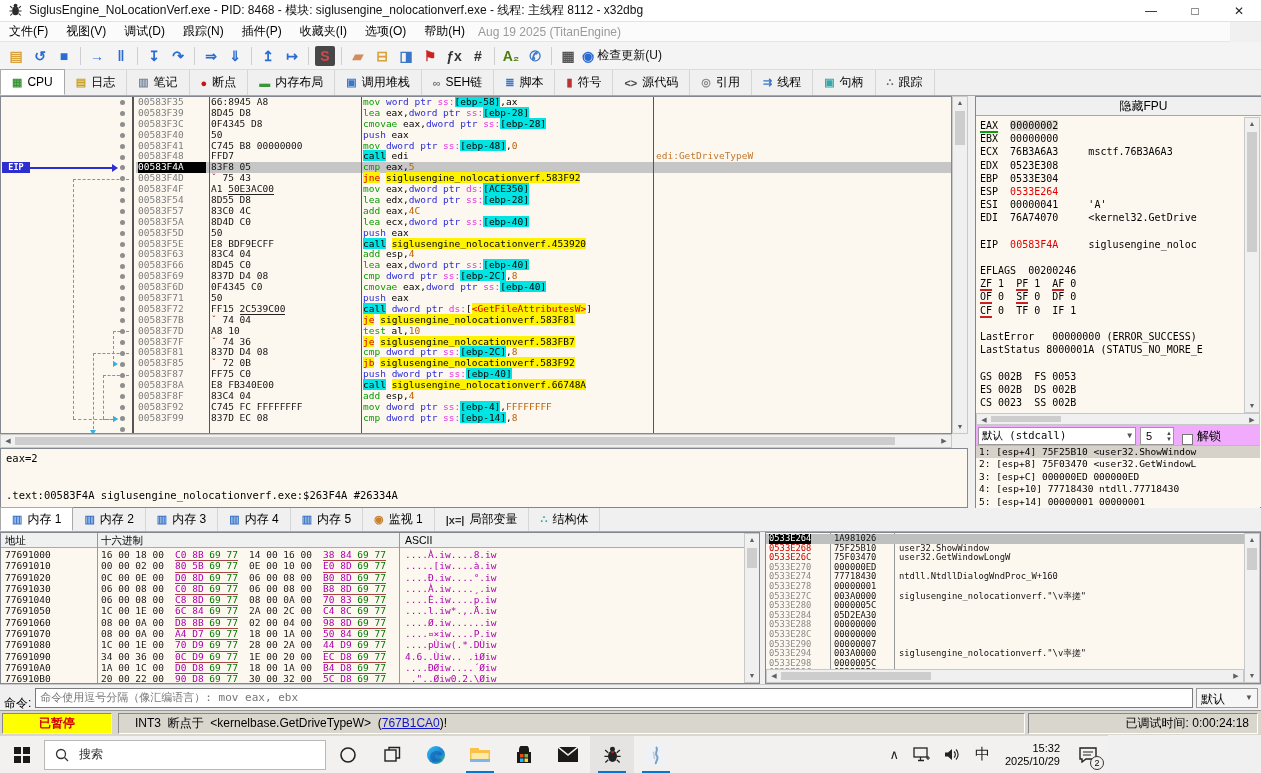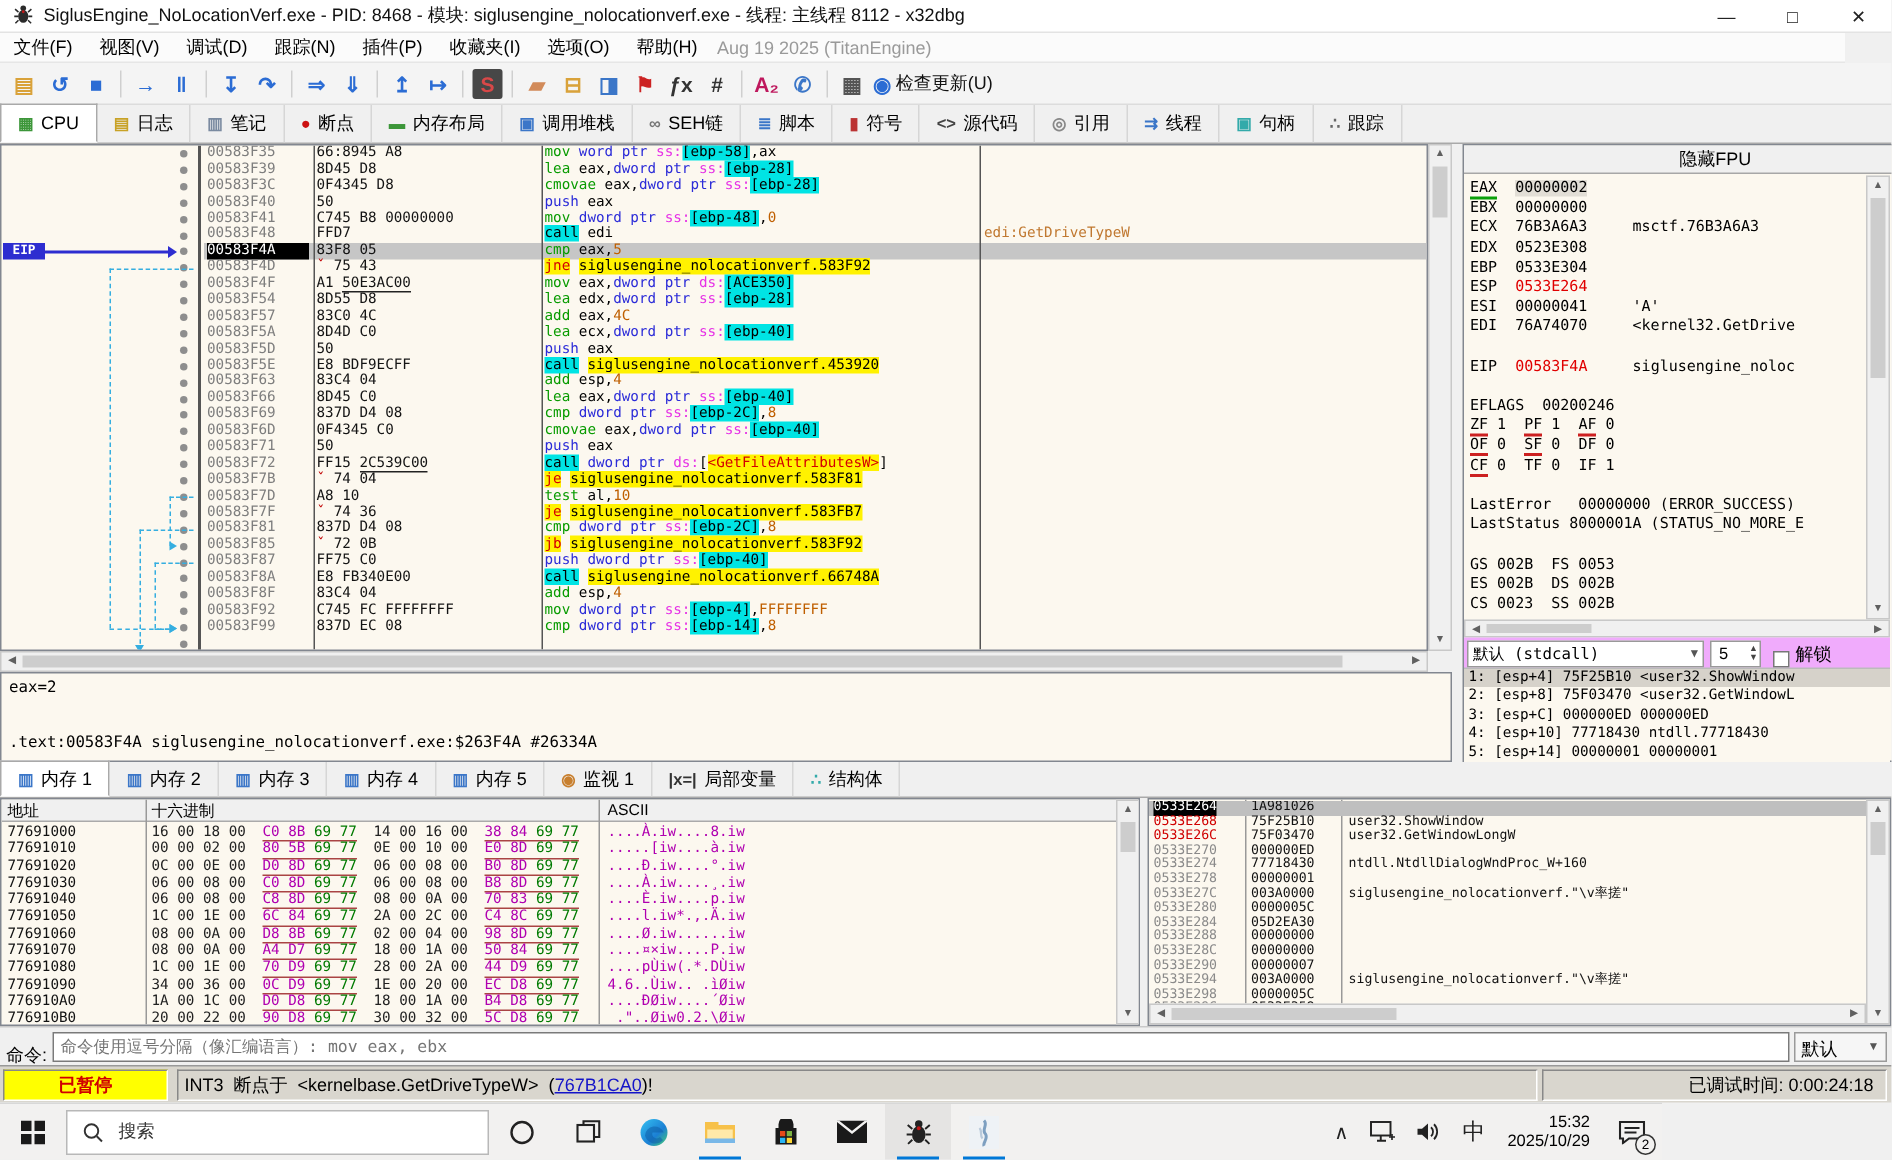--- a/index.html
+++ b/index.html
@@ -138,21 +138,21 @@
 
 #cmdbar{position:absolute;left:0;top:684px;width:1261px;height:26px;background:#f0f0f0;display:flex;align-items:center;border-top:1px solid #c9c9c9}
 #cmd-label{margin:11px 4px 0 4px;white-space:nowrap}
 #cmd-input{flex:1;height:20px;border:1px solid #7a7a7a;background:#fff;font-family:"DejaVu Sans Mono",monospace;font-size:11px;padding:0 4px}
 #cmd-dd{width:62px;height:20px;background:#f6f6f6;border:1px solid #9a9a9a;margin:0 3px;position:relative;padding:2px 4px;font-size:12px}
 #cmd-dd .da{position:absolute;right:4px;top:4px;font-size:8px;color:#555}
 
 
 #statusbar{position:absolute;left:0;top:710px;width:1261px;height:25px;background:#d9d6ce;display:flex;align-items:center;border-top:1px solid #999}
 #st-state{width:110px;height:21px;margin-left:2px;background:#ffff00;color:#d00000;font-weight:bold;display:flex;align-items:center;justify-content:center;border:1px solid;border-color:#888 #fff #fff #888}
-#st-msg{flex:1;height:21px;margin-left:6px;display:flex;align-items:center;border:1px solid;border-color:#888 #fff #fff #888;padding-left:4px;white-space:pre}
+#st-msg{flex:1;height:21px;margin-left:6px;display:flex;align-items:center;border:1px solid;border-color:#888 #fff #fff #888;padding-left:16px;white-space:pre}
 #st-msg .lnk{color:#1414c8;text-decoration:underline}
 #st-time{width:230px;height:21px;margin:0 3px;display:flex;align-items:center;justify-content:flex-end;border:1px solid;border-color:#888 #fff #fff #888;padding-right:8px;white-space:pre}
 
 
 #taskbar{position:absolute;left:0;top:735px;width:1108px;height:38px;background:#f2f1f0;border-top:1px solid #d8d8d8;display:flex;align-items:center}
 .tb-btn{width:44px;height:38px;display:flex;align-items:center;justify-content:center;position:relative}
 .tb-btn.open::after{content:"";position:absolute;left:8px;right:8px;bottom:0;height:3px;background:#0078d7}
 .tb-btn.activeapp{background:#e5e4e3}
 #tb-search{width:282px;height:30px;background:#fff;border:1px solid #b8b8b8;display:flex;align-items:center;padding-left:10px;color:#444}
 #tb-search .ph{margin-left:10px;color:#333}
@@ -253,21 +253,21 @@
         <span style="color: rgb(204, 34, 34);">⚑</span>
       </span>
       <span class="tbtn">
         <span style="color: rgb(51, 51, 51);">ƒx</span>
       </span>
       <span class="tbtn">
         <span style="color: rgb(51, 51, 51);">#</span>
       </span>
       <span class="tsep"></span>
       <span class="tbtn">
-        <span style="color: #be185d;">A₂</span>
+        <span style="color: #4d7c0f;">A₂</span>
       </span>
       <span class="tbtn">
         <span style="color: rgb(59, 118, 200);">✆</span>
       </span>
       <span class="tsep"></span>
       <span class="tbtn">
         <span style="color: rgb(85, 85, 85);">▦</span>
       </span>
       <span class="tbtn">
         <span style="color: rgb(43, 108, 212);">◉</span>

